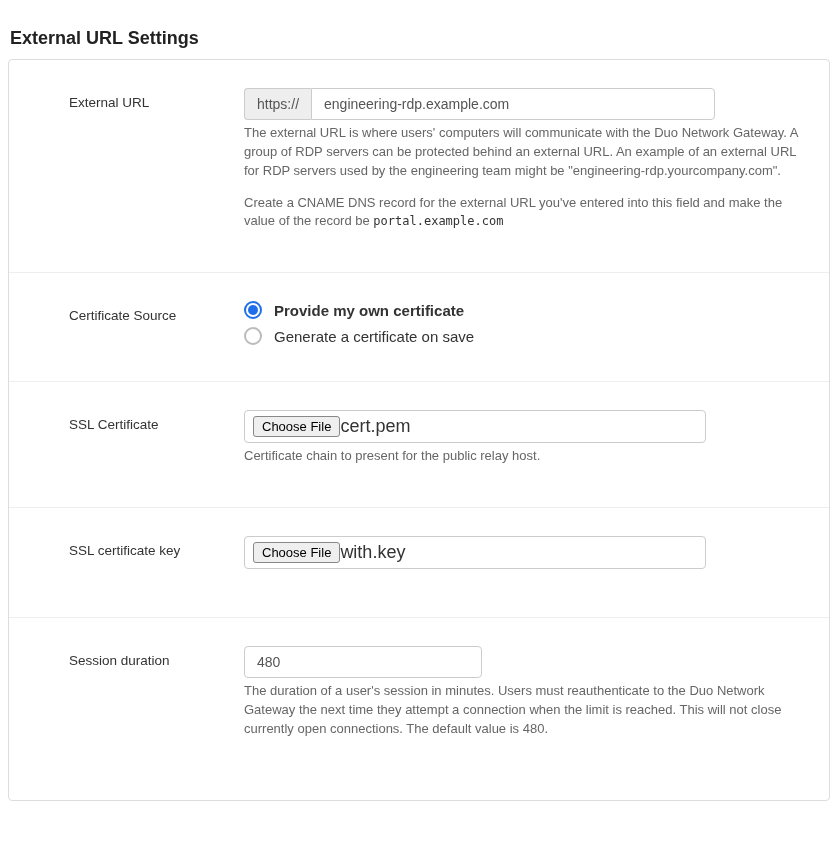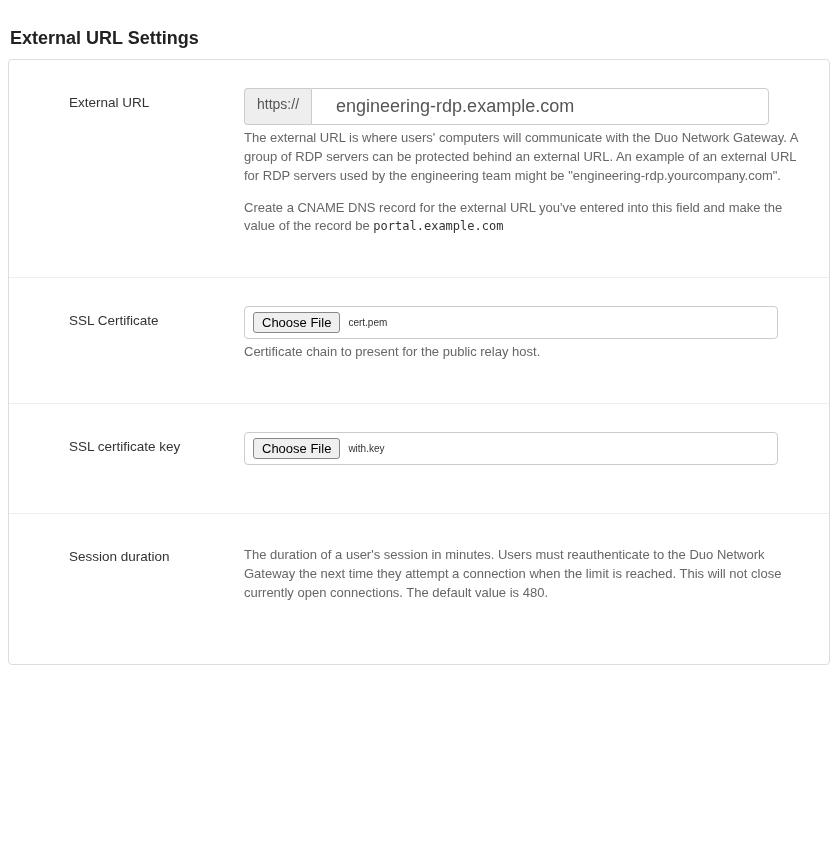--- a/index.html
+++ b/index.html
@@ -38,37 +38,37 @@
     .label-col label {
       font-weight: 400;
       font-size: 13.5px;
       color: #333;
     }
     .field-col {
       flex: 1;
     }
     .input-group {
       display: flex;
-      width: 525px;
+      width: 471px;
       max-width: 100%;
     }
     .input-addon {
       background: #eee;
       border: 1px solid #ccc;
       border-right: 0;
       border-radius: 4px 0 0 4px;
       padding: 7px 12px;
       color: #555;
       font-size: 14px;
     }
     input.text-input {
       border: 1px solid #ccc;
       border-radius: 0 4px 4px 0;
-      padding: 7px 24px;
-      font-size: 18px;
+      padding: 7px 12px;
+      font-size: 14px;
       outline: none;
       flex: 1;
       color: #555;
     }
     input.text-plain {
       border: 1px solid #ccc;
       border-radius: 4px;
       padding: 7px 12px;
       font-size: 14px;
       width: 238px;
@@ -115,38 +115,38 @@
       top: 2px; left: 2px;
     }
     .radio-option .opt-label {
       color: #333;
       font-size: 15px;
     }
     .radio-option.selected .opt-label { font-weight: 700; }
     .file-field {
       border: 1px solid #ccc;
       border-radius: 4px;
-      width: 534px;
+      width: 462px;
       padding: 5px 8px;
       display: flex;
       align-items: center;
-      gap: 8px;
+      gap: 0;
     }
     .choose-btn {
       background: #efefef;
       border: 1px solid #888;
       border-radius: 3px;
       padding: 2px 8px;
       font-size: 13px;
       font-family: Arial, sans-serif;
       cursor: pointer;
     }
     .file-name {
       color: #333;
-      font-size: 10px;
+      font-size: 18px;
     }
   </style>
 </head>
 <body>
 
 <h3 class="section-heading">External URL Settings</h3>
 
 <div class="panel">
 
   <div class="form-row">
@@ -158,20 +158,35 @@
         <span class="input-addon">https://</span>
         <input type="text" class="text-input" value="engineering-rdp.example.com" style="">
       </div>
       <p class="help">The external URL is where users' computers will communicate with the Duo Network Gateway. A group of RDP servers can be protected behind an external URL. An example of an external URL for RDP servers used by the engineering team might be "engineering-rdp.yourcompany.com".</p>
       <p class="help">
         <span>Create a CNAME DNS record for the external URL you've entered into this field and make the value of the record be </span><code class="inline">portal.example.com</code>
       </p>
     </div>
   </div>
 
+  <div class="form-row">
+    <div class="label-col">
+      <label>Certificate Source</label>
+    </div>
+    <div class="field-col">
+      <div class="radio-option selected">
+        <span class="radio-circle"></span>
+        <span class="opt-label">Provide my own certificate</span>
+      </div>
+      <div class="radio-option">
+        <span class="radio-circle"></span>
+        <span class="opt-label">Generate a certificate on save</span>
+      </div>
+    </div>
+  </div>
 
   <div class="form-row">
     <div class="label-col">
       <label>SSL Certificate</label>
     </div>
     <div class="field-col">
       <div class="file-field">
         <button type="button" class="choose-btn">Choose File</button>
         <span class="file-name">cert.pem</span>
       </div>
@@ -189,17 +204,18 @@
         <span class="file-name">with.key</span>
       </div>
     </div>
   </div>
 
   <div class="form-row" style="padding-bottom:48px;">
     <div class="label-col">
       <label>Session duration</label>
     </div>
     <div class="field-col">
+      <input type="text" class="text-plain" value="480" style="">
       <p class="help">The duration of a user's session in minutes. Users must reauthenticate to the Duo Network Gateway the next time they attempt a connection when the limit is reached. This will not close currently open connections. The default value is 480.</p>
     </div>
   </div>
 
 </div>
 
 </body></html>

